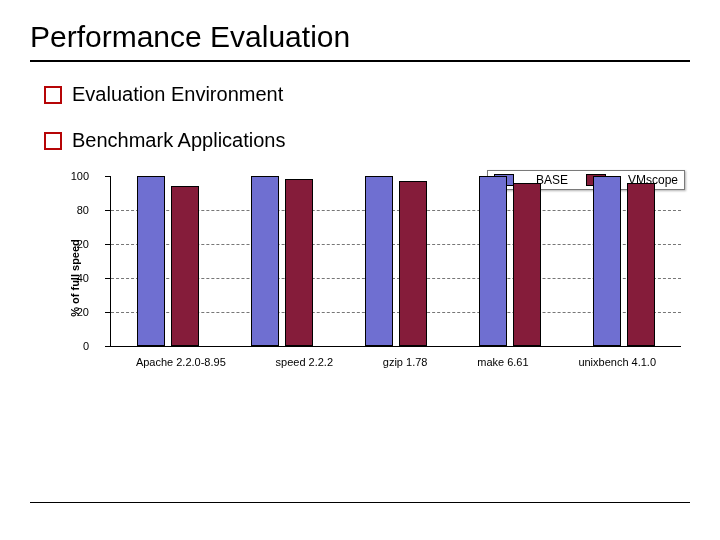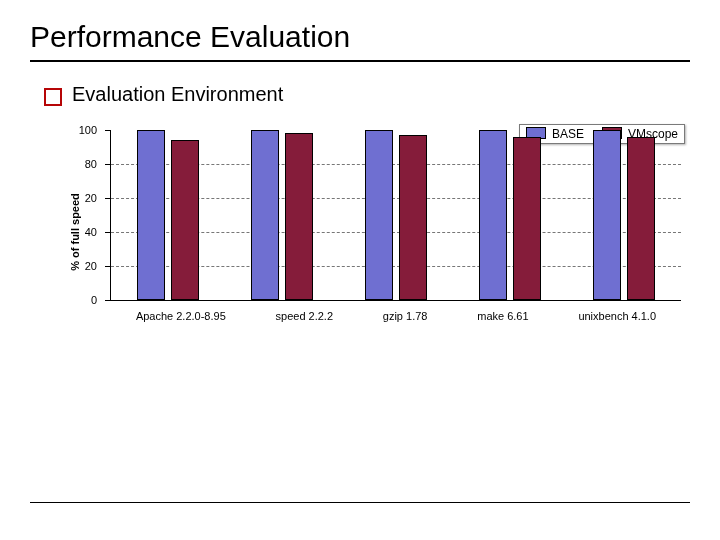--- a/index.html
+++ b/index.html
@@ -25,21 +25,21 @@
     border-bottom: 2px solid #000;
     margin-bottom: 18px;
   }
   .bullets {
     font-size: 20px;
     line-height: 1.35;
     padding-left: 14px;
   }
   .b1 {
     display: flex;
-    align-items: center;
+    align-items: flex-start;
     margin-top: 19px;
   }
   .b2 {
     display: flex;
     align-items: flex-start;
     margin-left: 32px;
     margin-top: 4px;
     font-size: 19px;
   }
   .sq {
@@ -97,21 +97,21 @@
     position: absolute;
     left: -34px;
     top: 0;
     width: 28px;
     height: 100%;
     font-size: 11px;
     text-align: right;
   }
   .ticklabels div {
     position: absolute;
-    right: 8px;
+    right: 16px;
     transform: translateY(-50%);
     margin-left: 8px;
   }
   .tickmark {
     position: absolute;
     left: 0;
     width: 6px;
     height: 1px;
     background: #000;
   }
@@ -160,21 +160,21 @@
     top: -6px;
     right: -4px;
     display: flex;
     gap: 18px;
     background: #fff;
     padding: 2px 6px;
     border: 1px solid #7a7a7a;
     box-shadow: 1px 1px 2px rgba(0,0,0,0.3);
     font-size: 12px;
   }
-  .legend .seg { display:flex; align-items:flex-start; gap:6px; }
+  .legend .seg { display:flex; align-items:center; gap:22px; }
   .swatch { width:20px; height:12px; border:1px solid #000; box-sizing:border-box; }
   .swatch.base { background:#6f6fd1; }
   .swatch.vm   { background:#851c3a; }
   .hr {
     position:absolute;
     left:30px;
     right:30px;
     top: 502px;
     border-top:1.5px solid #000;
   }
@@ -182,20 +182,24 @@
 </head>
 <body>
 
 <div class="slide">
   <div class="title">Performance Evaluation</div>
 
   <div class="bullets">
     <div class="b1">
       <span class="sq"></span>
       <span>Evaluation Environment</span>
+    </div>
+    <div class="b1">
+      <span class="sq"></span>
+      <span>Benchmark Applications</span>
     </div>
   </div>
 
   <div class="chart">
     <div class="ylabel">% of full speed</div>
 
     <div class="plot">
       <div class="legend">
         <div class="seg">
           <span class="swatch base"></span>

